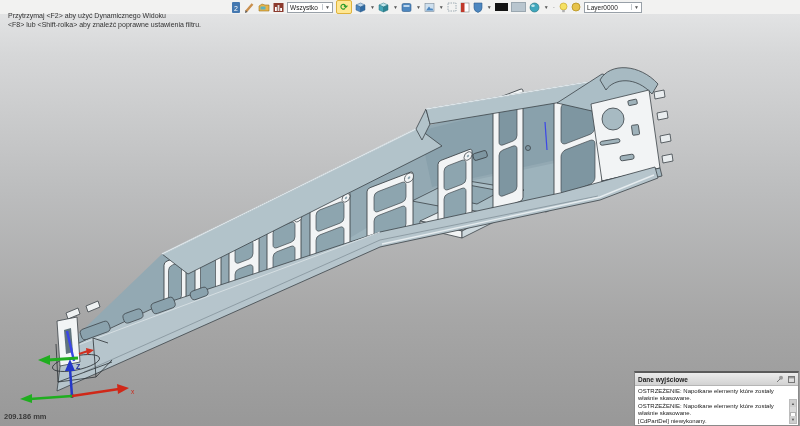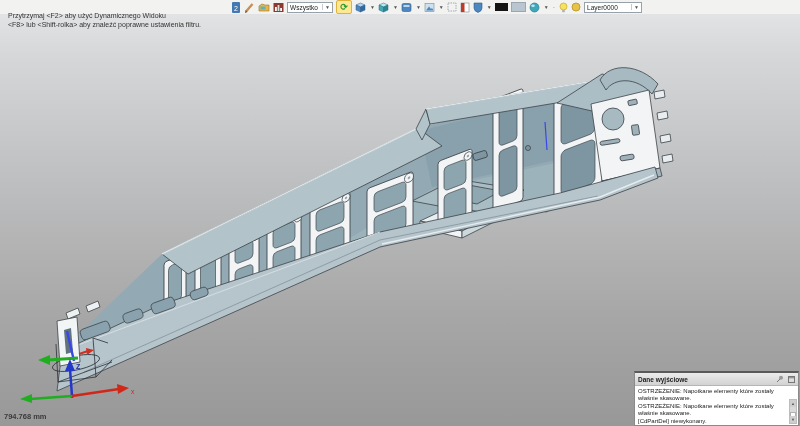--- a/index.html
+++ b/index.html
@@ -295,21 +295,21 @@
       <polygon points="65,371 70,359 75,371" fill="#2438c8"></polygon>
       <text x="76" y="369" font-size="7" font-weight="bold" fill="#1f2d9e" font-family="Liberation Sans">Z</text>
       <line x1="72" y1="396" x2="119" y2="389" stroke="#d02818" stroke-width="2.5"></line>
       <polygon points="117,384 129,388 118,394" fill="#d02818"></polygon>
       <text x="131" y="394" font-size="6.5" fill="#d02818" font-family="Liberation Sans">x</text>
       <line x1="72" y1="396" x2="30" y2="399" stroke="#1fae1f" stroke-width="2.5"></line>
       <polygon points="32,394 20,399 32,403" fill="#1fae1f"></polygon>
     </g>
   </svg>
 
-  <div class="coords">794.768 mm</div>
+  <div class="coords">209.186 mm</div>
 
   <div class="panel">
     <div class="panel-head">
       <span class="panel-title">Dane wyjściowe</span>
       <span class="panel-ico">
         <svg width="8" height="8">
             <circle cx="5" cy="2.8" r="2" fill="#9a9a9a"></circle>
             <line x1="1" y1="7" x2="4.2" y2="3.8" stroke="#777" stroke-width="1"></line>
           </svg>
       </span>

